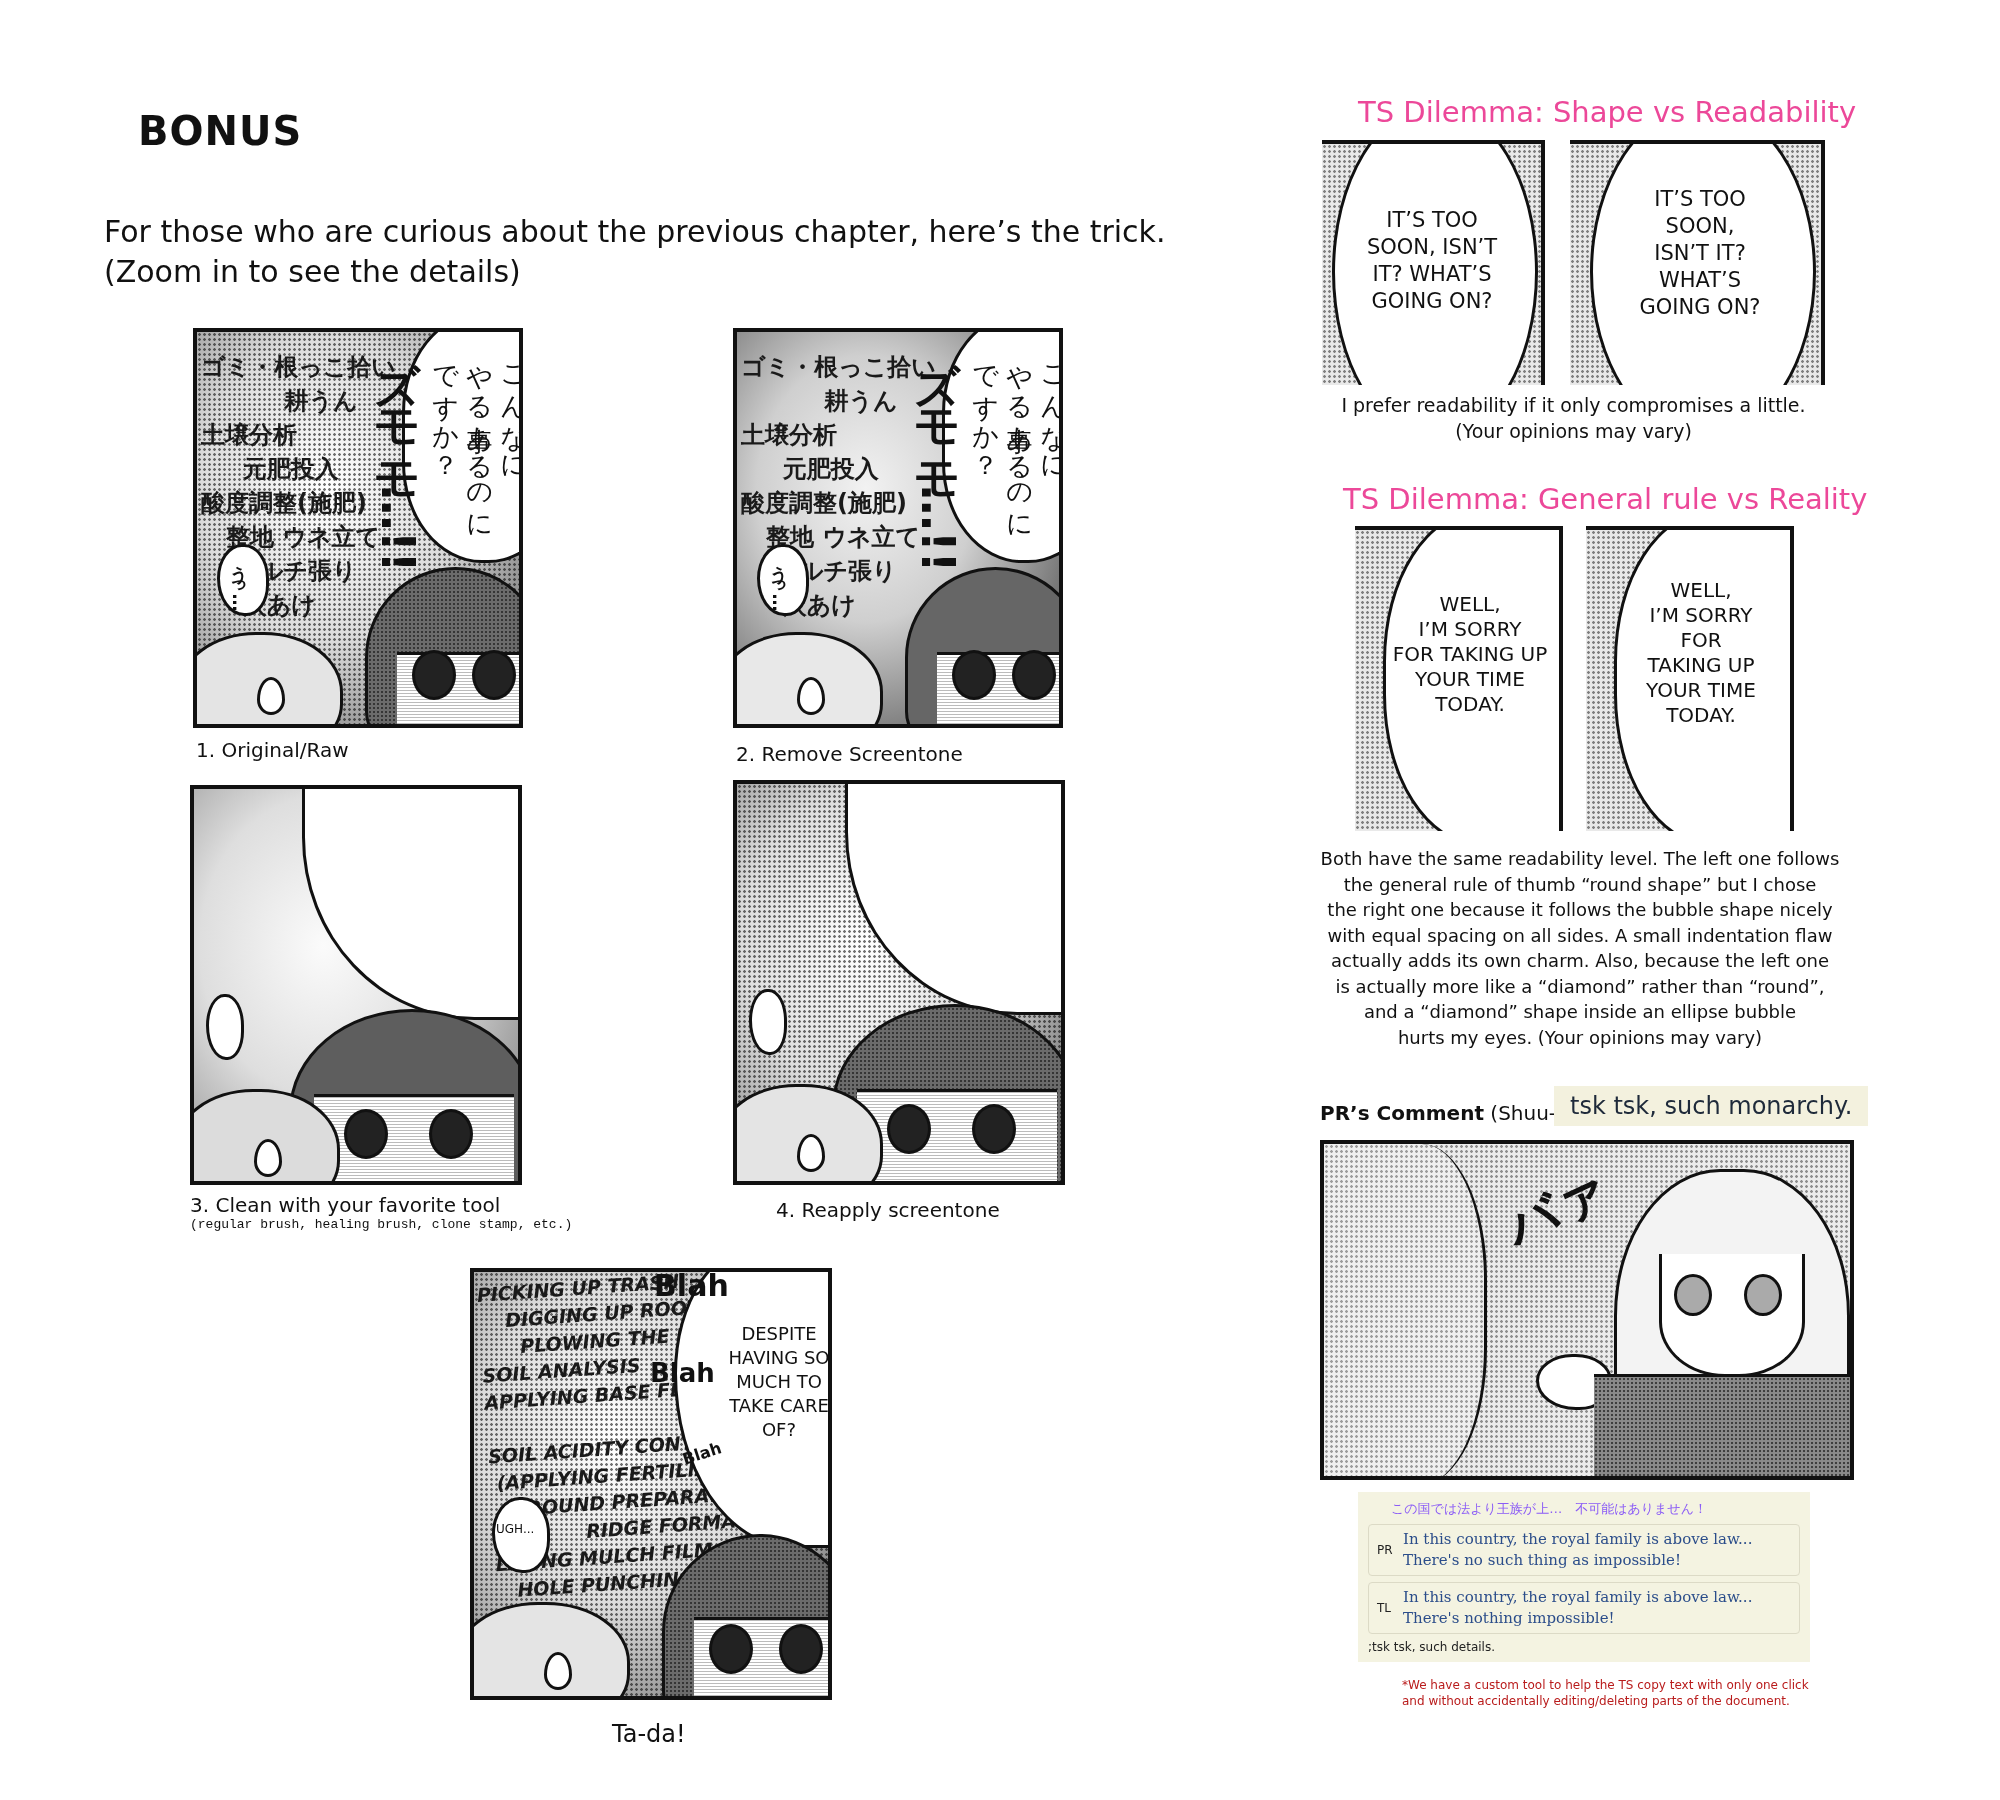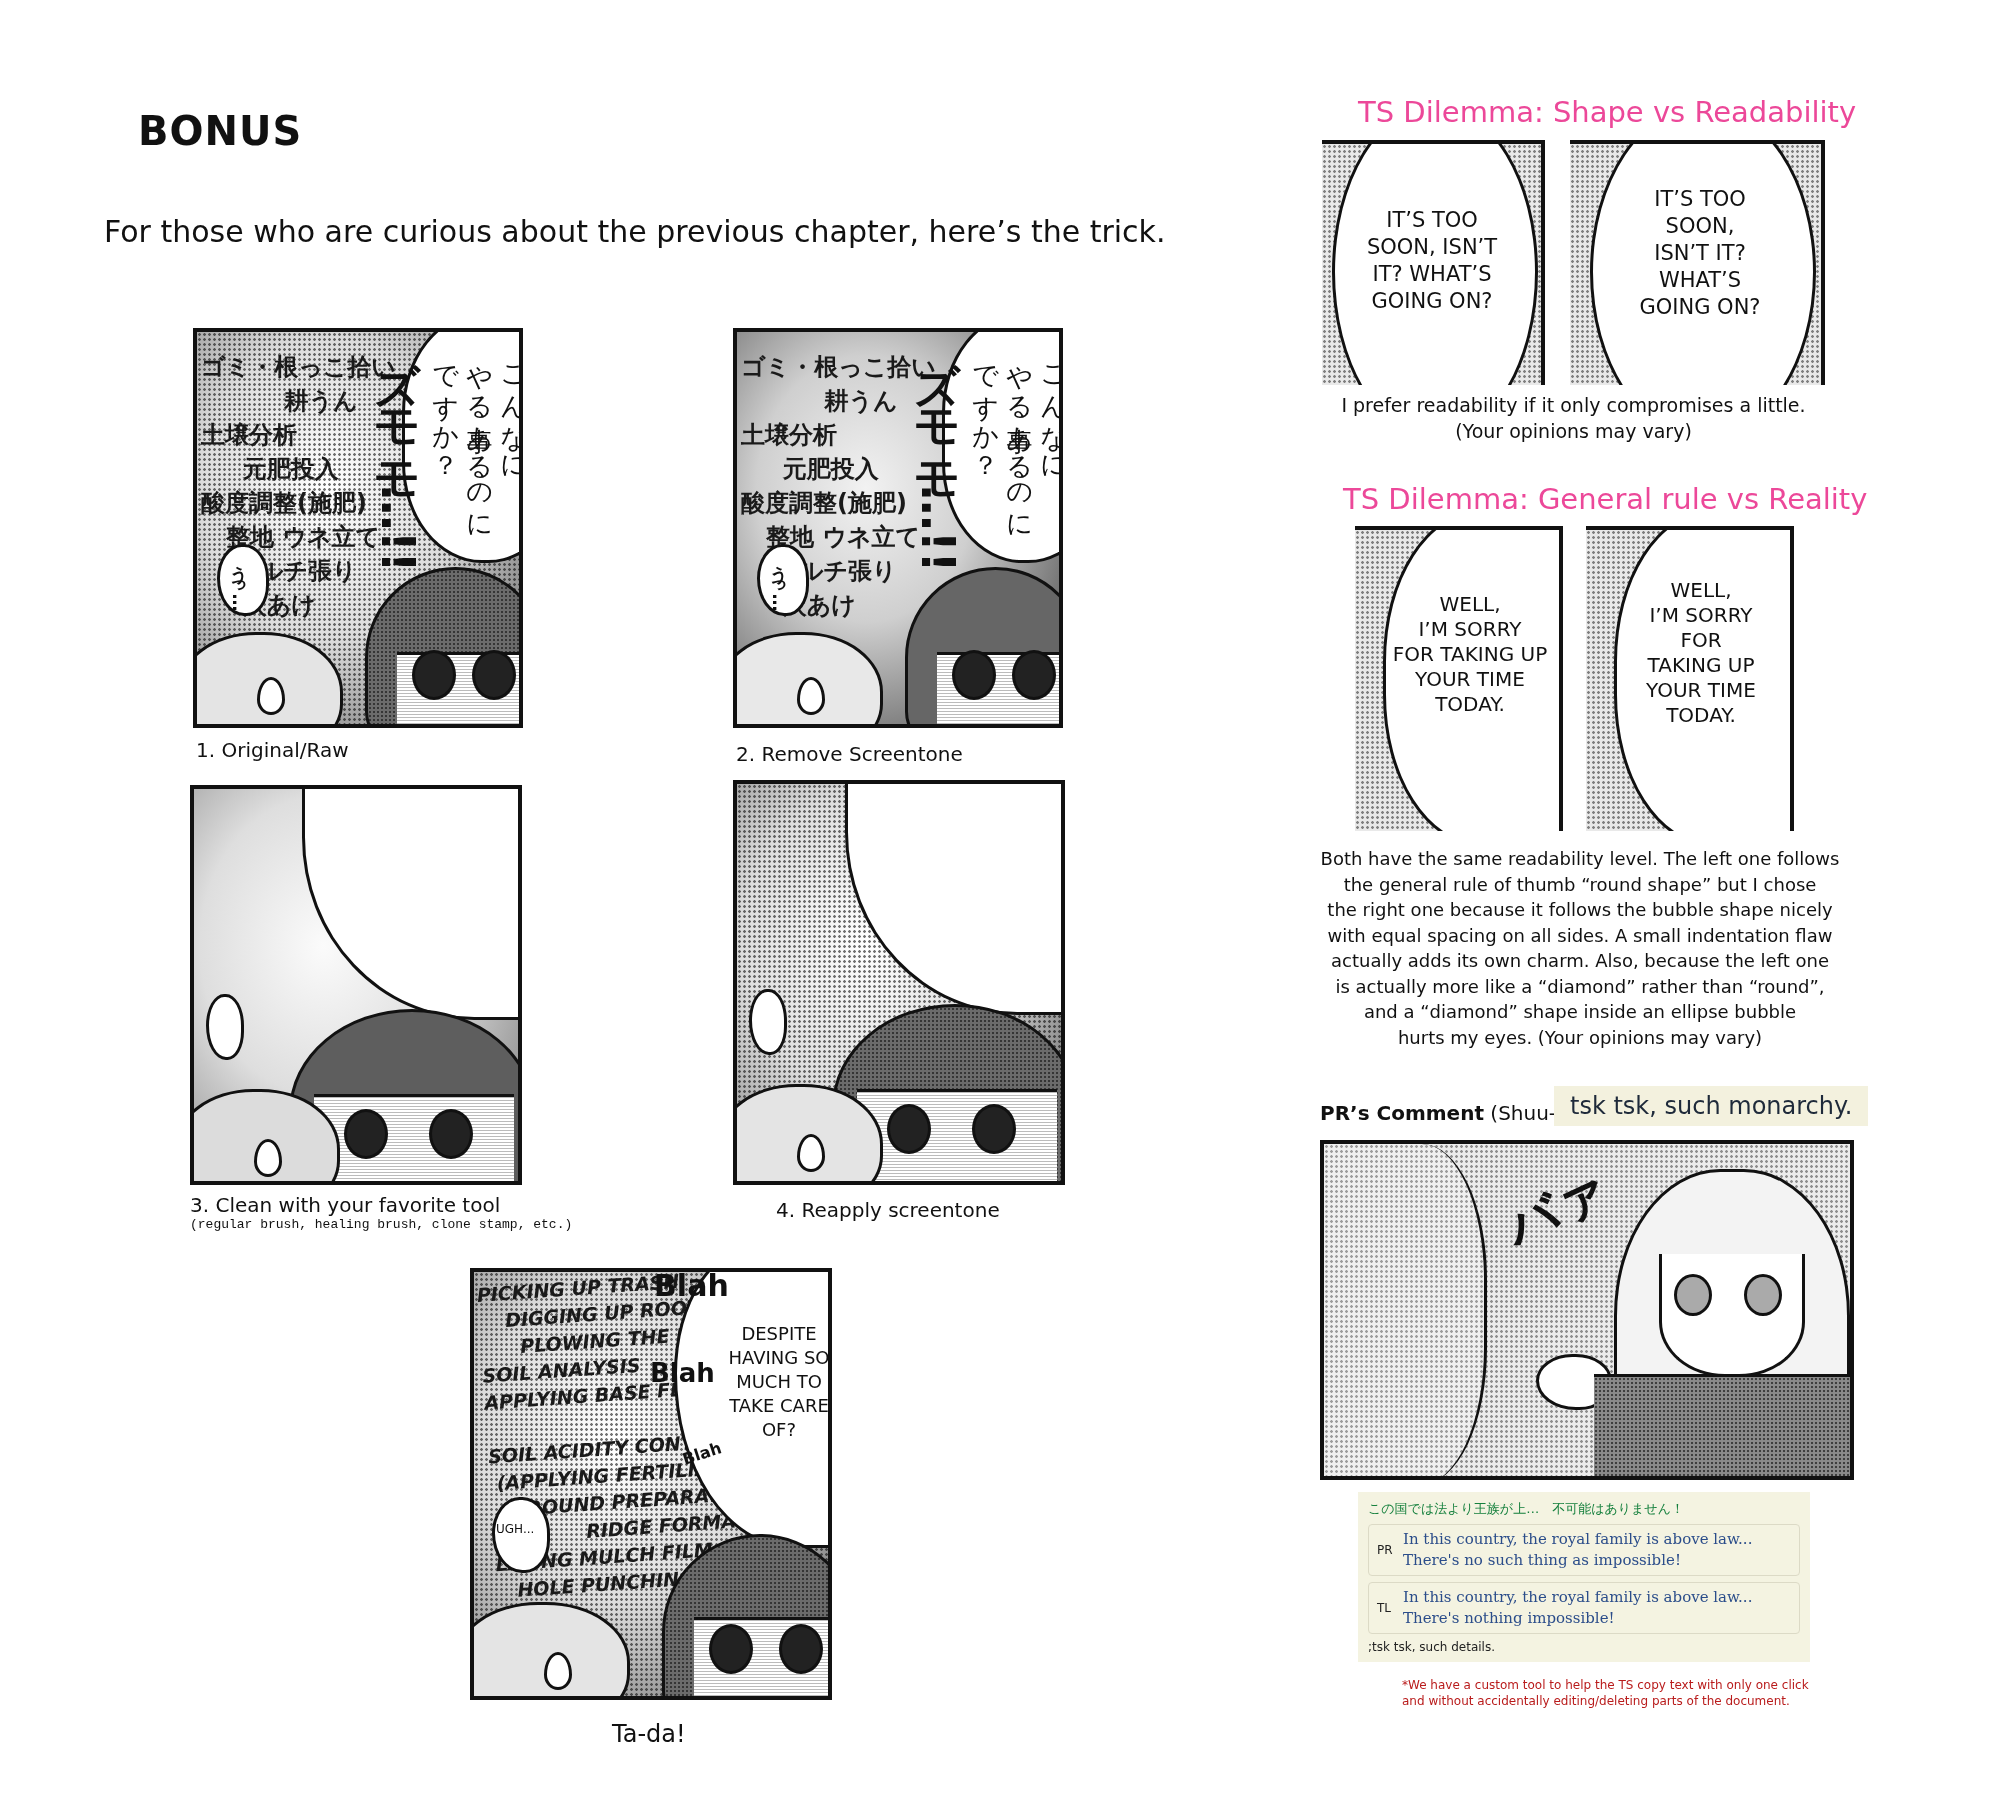--- a/index.html
+++ b/index.html
@@ -59,34 +59,35 @@
   .pr-chip { background: #f3f1de; font-size: 24px; padding: 6px 16px; color: #1e2a3a;
              font-family: "DejaVu Sans", sans-serif; white-space: nowrap; }
 
   .big-panel { border: 4px solid #111; box-sizing: border-box; overflow: hidden; background:
       radial-gradient(circle, rgba(0,0,0,0.4) 1px, transparent 1.6px) 0 0/5px 5px, #ececec; }
   .big-bubble { position: absolute; background: #fff; border-right: 3px solid #111; }
   .big-text { position: absolute; font-family: "DejaVu Sans", sans-serif; font-weight: bold;
               font-size: 22px; line-height: 27px; text-align: center; color: #111; }
 
   .tool-box { background: #f4f3e1; box-sizing: border-box; padding: 8px 10px; }
-  .tool-jp { font-size: 13px; color: #15803d; margin-bottom: 6px; }
+  .tool-jp { font-size: 13px; color: #8b5cf6; margin-bottom: 6px; margin-left: 23px; }
   .tool-row { display: flex; align-items: center; background: #f4f3e1; border: 1px solid #dcdac6;
               border-radius: 4px; padding: 4px 8px; margin-bottom: 6px; }
   .tool-tag { font-size: 12px; color: #222; width: 26px; flex: none; }
   .tool-text { font-family: "DejaVu Serif", serif; font-size: 15px; line-height: 21px; color: #2b4d8a; }
   .tool-note { font-size: 12px; color: #222; }
   .footnote { font-size: 12px; line-height: 16px; color: #b91c1c; }
 </style>
 </head>
 <body>
 
 <div class="abs bonus-title">BONUS</div>
 <div class="abs intro">
   <div>For those who are curious about the previous chapter, here’s the trick.</div>
+  <div>(Zoom in to see the details)</div>
 </div>
 
 <div class="abs panel tone-dots" style="left:193px; top:328px; width:330px; height:400px;">
   <div class="bg-words" style="left:4px; top:18px;">ゴミ・根っこ拾い
           耕うん
 土壌分析
      元肥投入
 酸度調整(施肥)
    整地 ウネ立て
     マルチ張り

